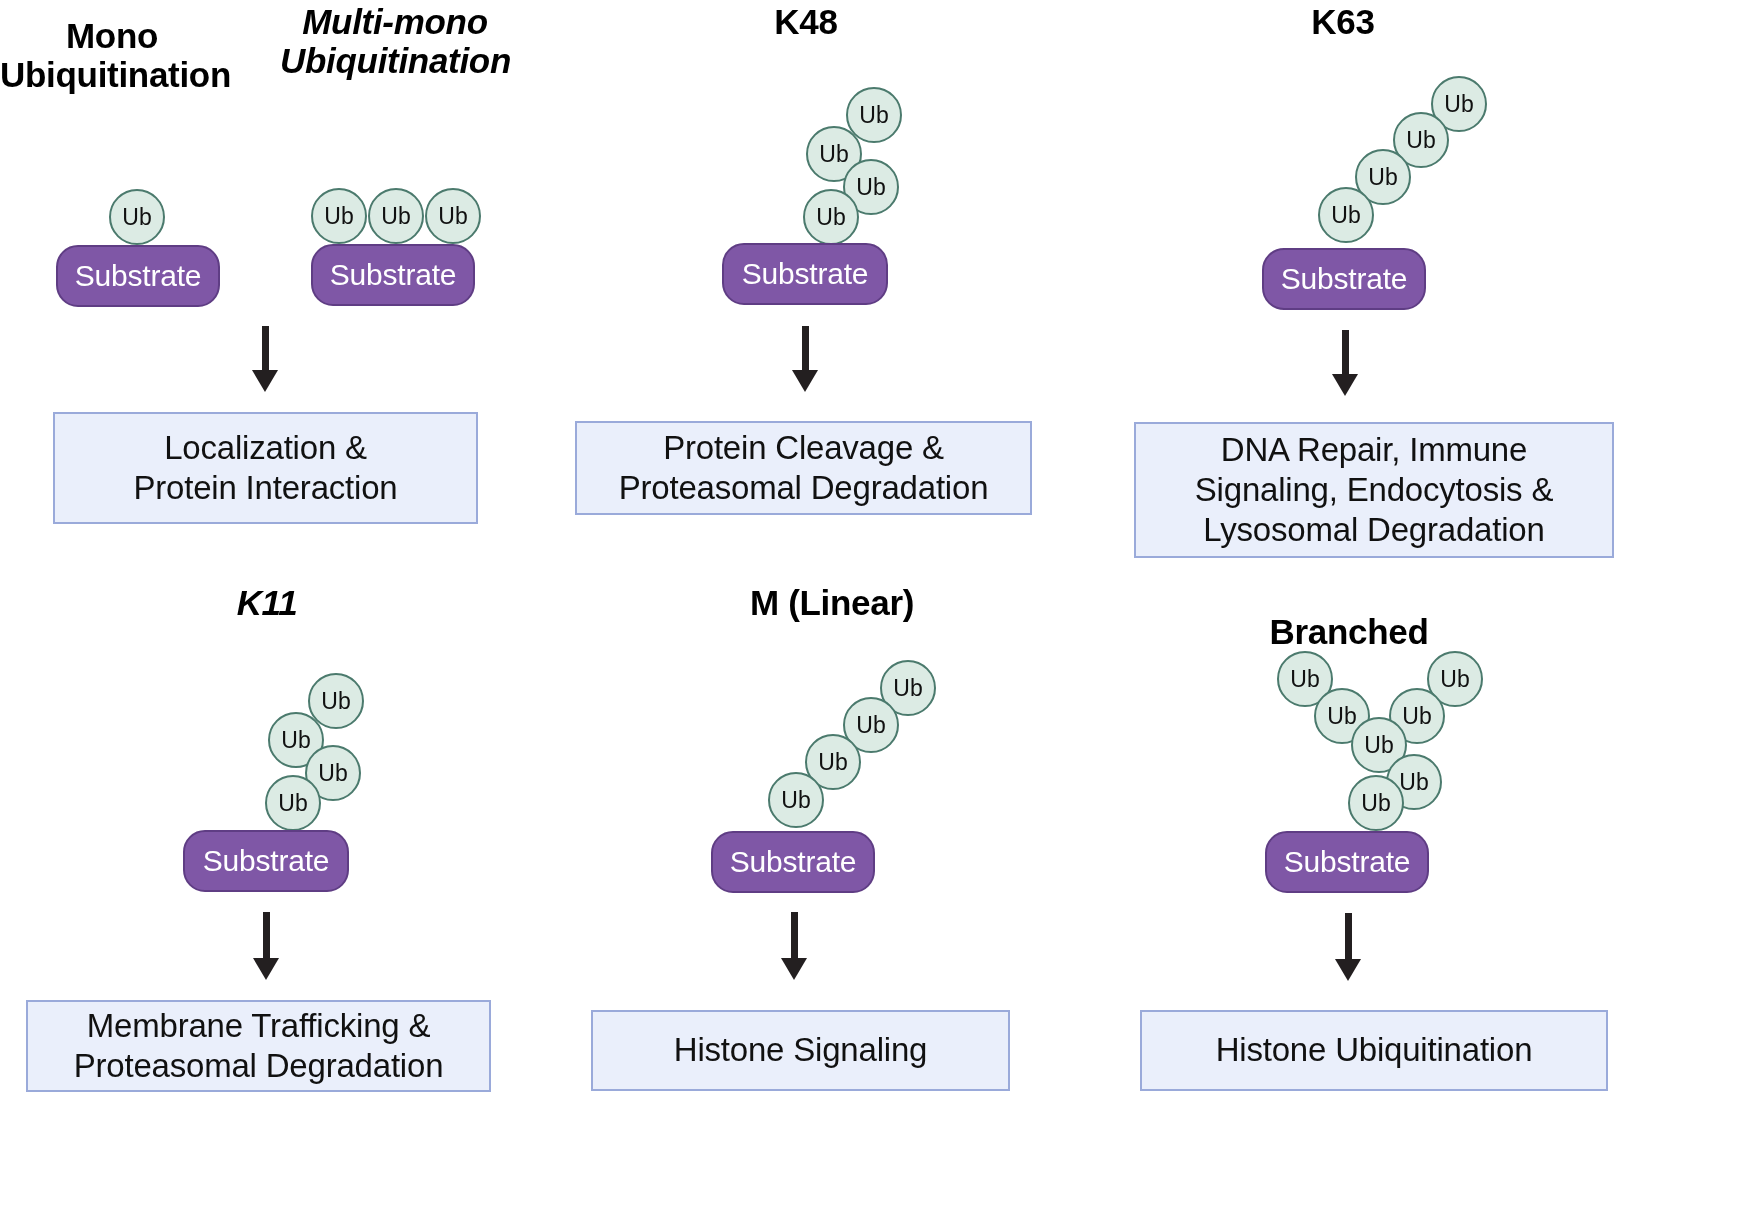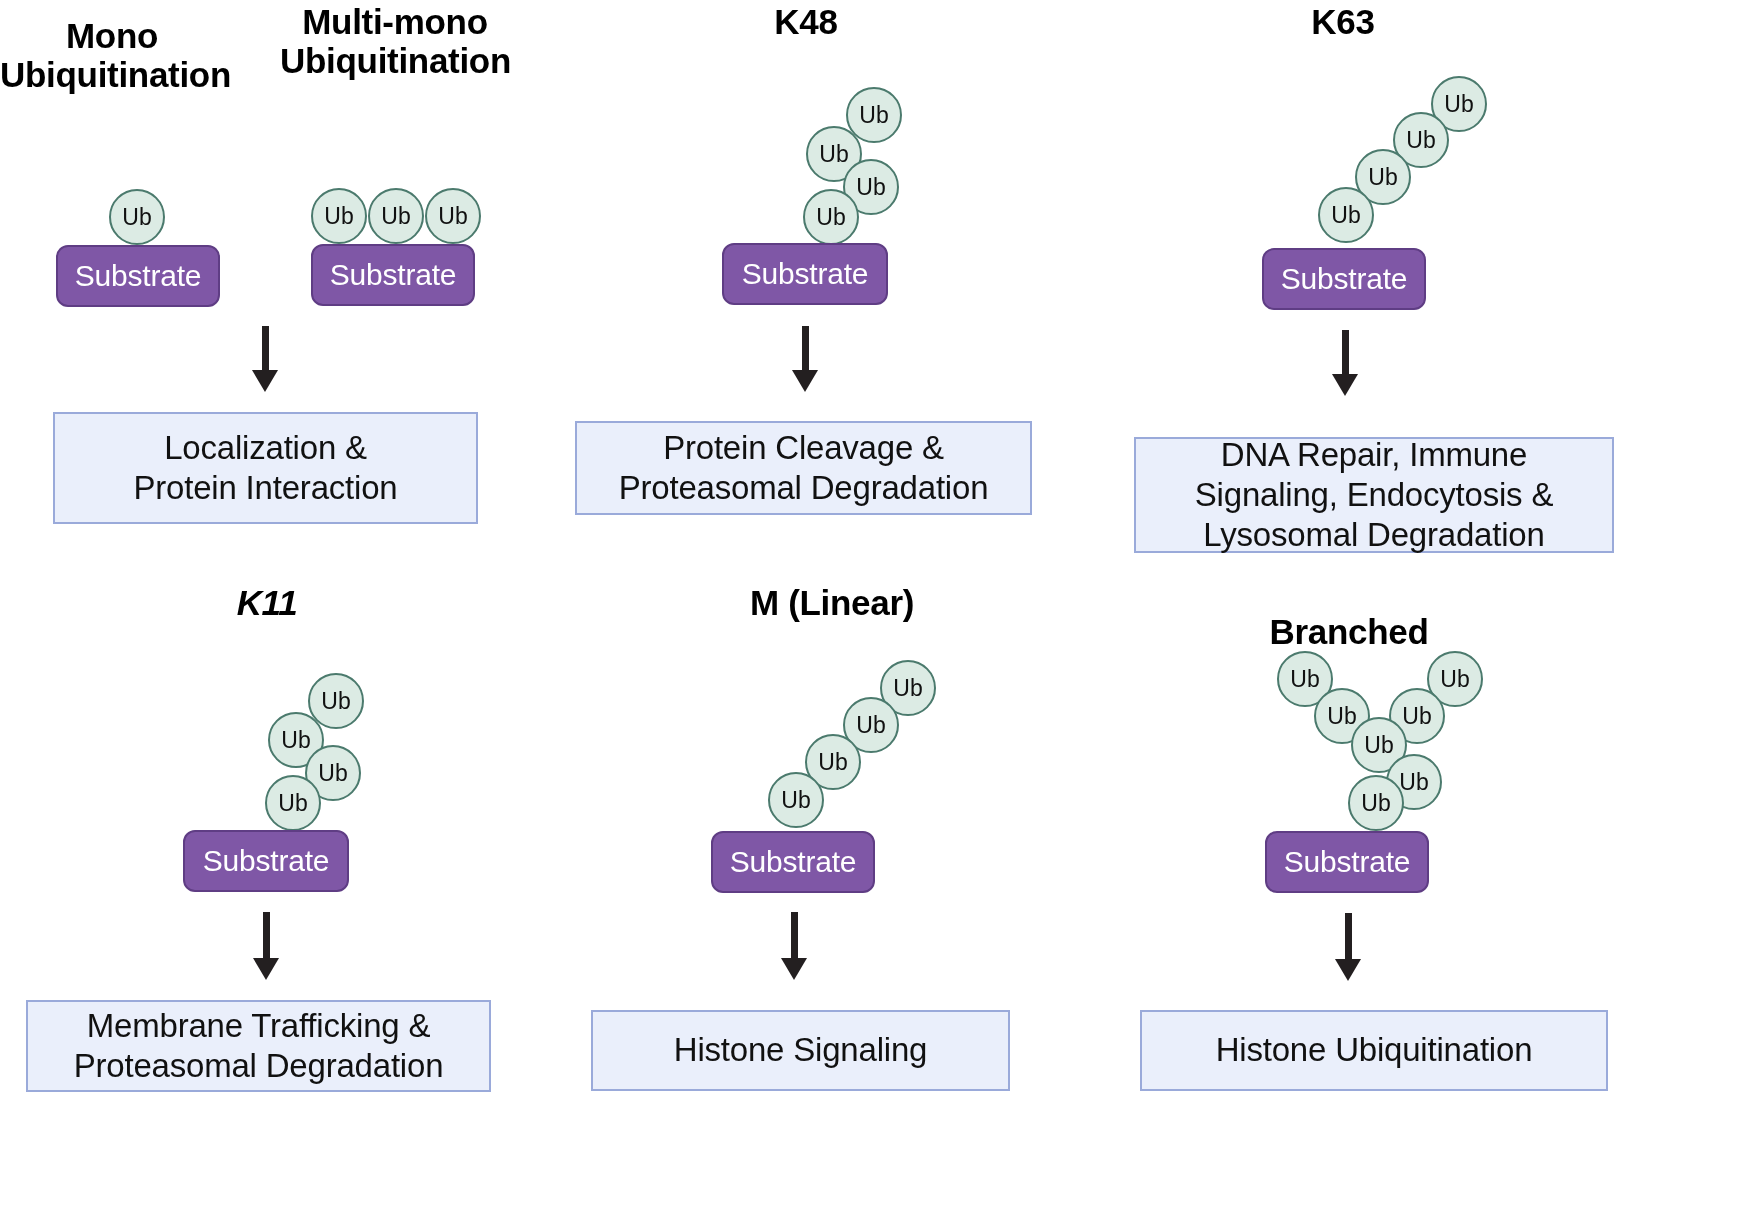--- a/index.html
+++ b/index.html
@@ -24,21 +24,21 @@
     color: #000000;
     white-space: pre-line;
     letter-spacing: -0.3px;
   }
 
   
   .substrate {
     position: absolute;
     background: #7f57a6;
     border: 2.5px solid #5f3d84;
-    border-radius: 12px;
+    border-radius: 22px;
     color: #ffffff;
     font-size: 30px;
     display: flex;
     align-items: center;
     justify-content: center;
     box-sizing: border-box;
     letter-spacing: -0.2px;
   }
 
   
@@ -103,21 +103,21 @@
 Ubiquitination</div>
 
 <div class="ub" style="left:109px; top:189px;">
   <span>Ub</span>
 </div>
 
 <div class="substrate" style="left:56px; top:245px; width:164px; height:62px;">
   <span>Substrate</span>
 </div>
 
-<div class="panel-title" style="left:280px; top:2px; width:230px;">Multi-mono
+<div class="panel-title" style="left:280px; top:2px; width:230px;font-style:italic;">Multi-mono
 Ubiquitination</div>
 
 <div class="ub" style="left:311px; top:188px;">
   <span>Ub</span>
 </div>
 <div class="ub" style="left:368px; top:188px;">
   <span>Ub</span>
 </div>
 <div class="ub" style="left:425px; top:188px;">
   <span>Ub</span>
@@ -179,21 +179,21 @@
 
 <div class="substrate" style="left:1262px; top:248px; width:164px; height:62px;">
   <span>Substrate</span>
 </div>
 
 <div class="arrow" style="left:1338px; top:330px; height:66px;">
   <div class="shaft" style="height:46px;"></div>
   <div class="head" style="top:44px;"></div>
 </div>
 
-<div class="outcome" style="left:1134px; top:422px; width:480px; height:116px;margin-top:15px;">DNA Repair, Immune
+<div class="outcome" style="left:1134px; top:422px; width:480px; height:136px;">DNA Repair, Immune
 Signaling, Endocytosis &amp;
 Lysosomal Degradation</div>
 
 <div class="panel-title" style="left:161px; top:583px; width:212px;font-style:italic;">K11</div>
 
 <div class="ub" style="left:308px; top:673px;">
   <span>Ub</span>
 </div>
 <div class="ub" style="left:268px; top:712px;">
   <span>Ub</span>

